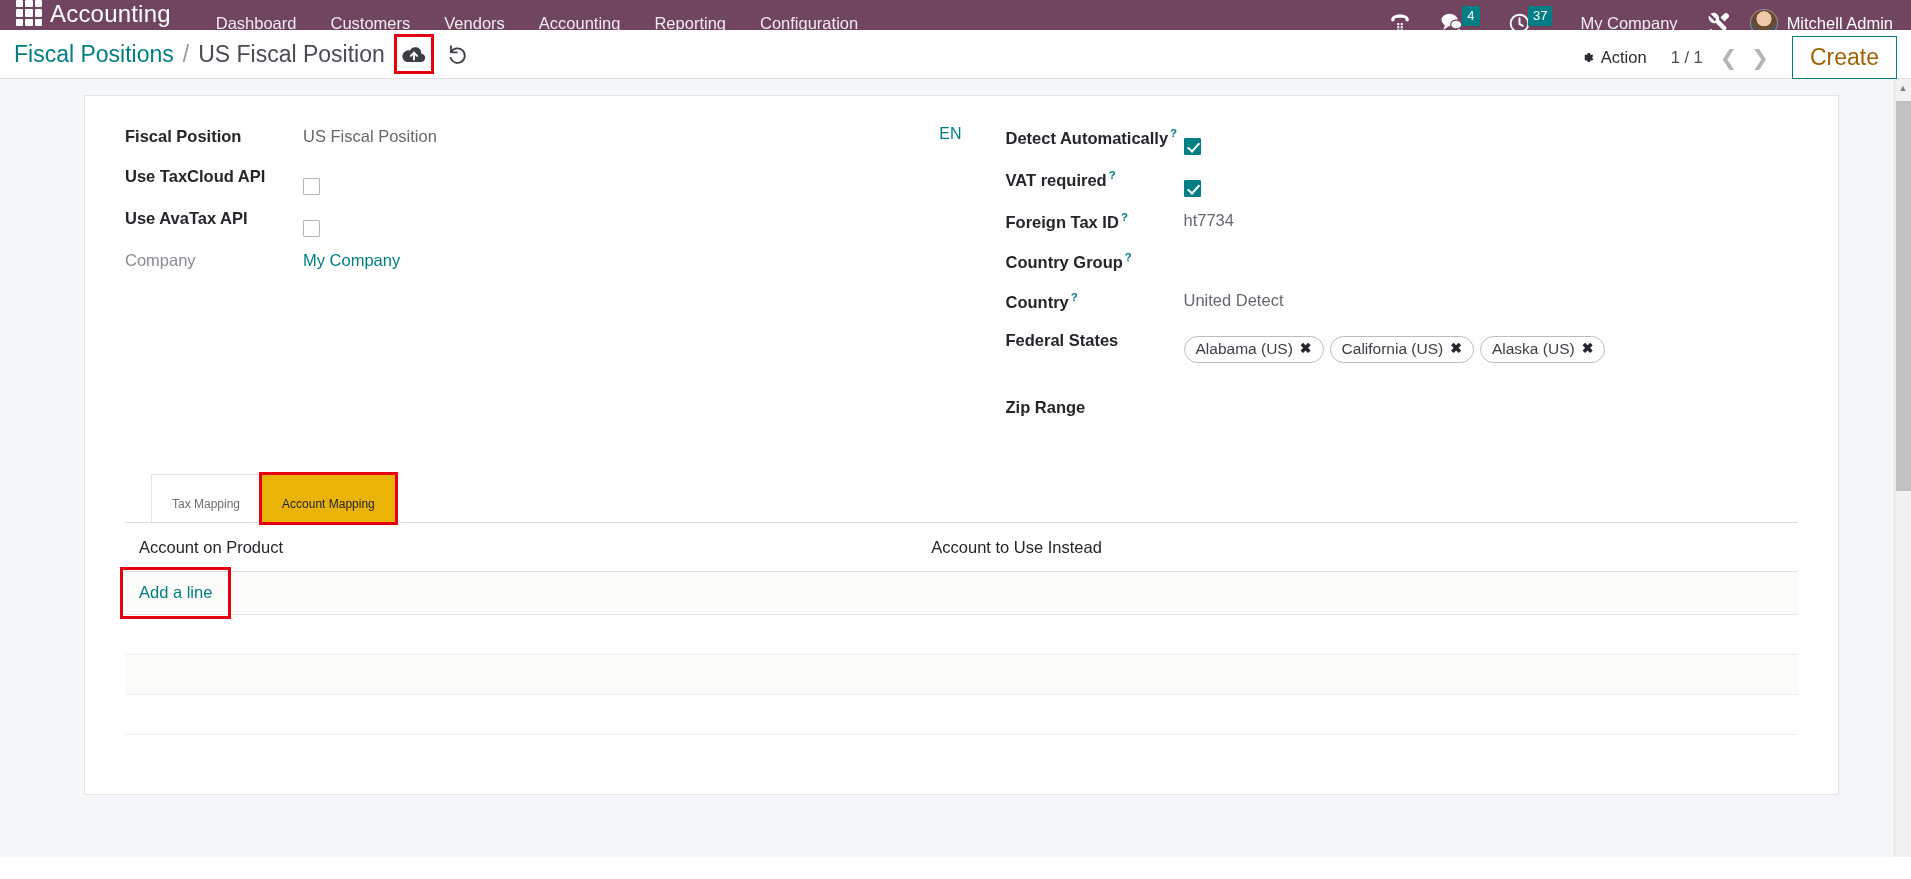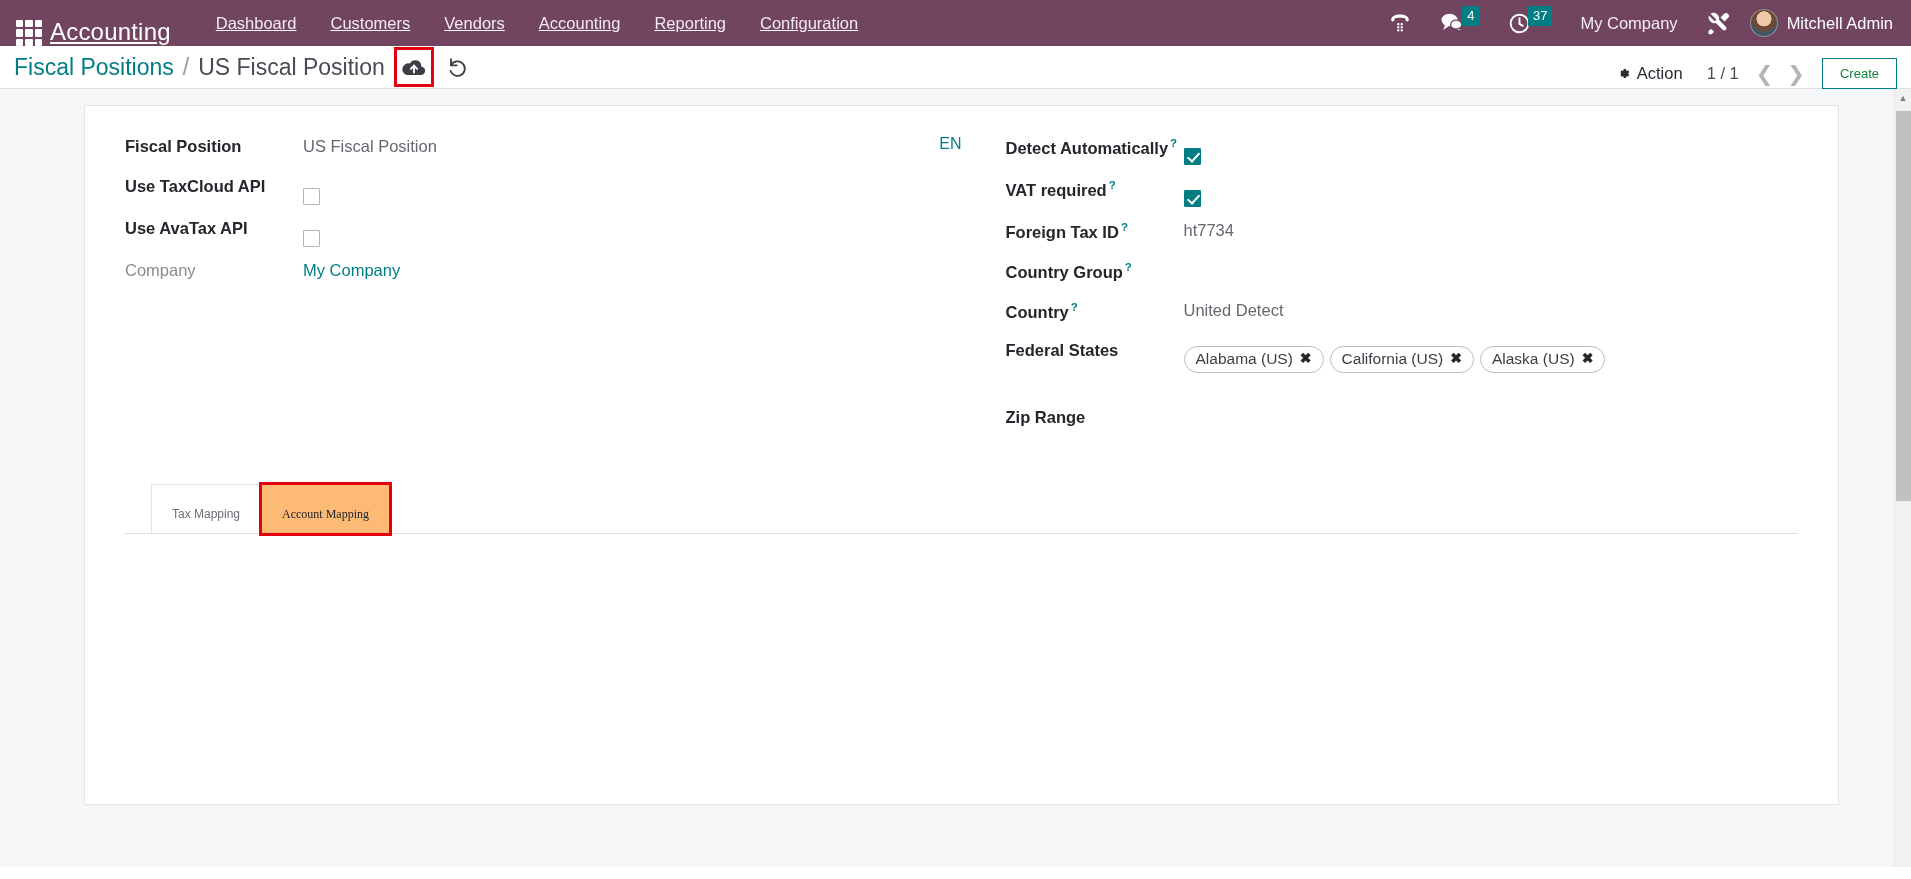--- a/index.html
+++ b/index.html
@@ -5,24 +5,23 @@
   * { box-sizing: border-box; margin: 0; padding: 0; }
   html, body {
     width: 1911px; height: 879px;
     font-family: "Liberation Sans", sans-serif;
     background: #ffffff;
     overflow: hidden;
   }
 
   
   .navbar {
-    height: 46px; background: #71445f; color: #ffffff;
-    display: flex; align-items: flex-end; padding: 0 0 0 8px;
+    height: 30px; background: #71445f; color: #ffffff;
+    display: flex; align-items: flex-start; padding: 0 0 0 8px;
     position: relative;
-    text-decoration: underline;
   }
   .apps-grid {
     width: 26px; height: 26px; margin: 0 8px 0 8px;
     display: grid; grid-template-columns: repeat(3, 1fr);
     grid-template-rows: repeat(3, 1fr); gap: 2px;
     cursor: pointer;
   }
   .apps-grid i { background: #ffffff; display: block; border-radius: 1px; }
   .brand {
     font-size: 24px; font-weight: 400; letter-spacing: .2px;
@@ -48,21 +47,21 @@
   .avatar {
     width: 28px; height: 28px; border-radius: 50%; margin-right: 9px;
     background: radial-gradient(circle at 50% 34%, #f0c9a8 0 34%, #6b4a38 36% 58%, #44566b 60% 100%);
     border: 1px solid rgba(255,255,255,.35);
     overflow: hidden;
   }
   .user-name { font-size: 16.5px; color: #ffffff; white-space: nowrap; }
 
   
   .control-panel {
-    height: 43px; background: #ffffff; border-bottom: 1px solid #dfdfdf;
+    height: 49px; background: #ffffff; border-bottom: 1px solid #dfdfdf;
     display: flex; align-items: center; padding: 0 14px; position: relative;
   }
   .breadcrumb { display: flex; align-items: center; font-size: 23px; white-space: nowrap; }
   .bc-parent { color: #017e84; cursor: pointer; }
   .bc-sep { color: #9a9a9a; margin: 0 9px; }
   .bc-current { color: #4a4a55; }
   .bc-btn {
     margin-left: 14px; width: 30px; height: 30px; display: flex;
     align-items: center; justify-content: center; cursor: pointer; color: #3d3d46;
   }
@@ -73,22 +72,22 @@
   }
   .action-btn {
     display: flex; align-items: center; gap: 6px; font-size: 16.5px;
     color: #2b2b33; padding: 0 14px; cursor: pointer;
   }
   .pager { font-size: 16.5px; color: #4a4a55; padding: 0 10px; white-space: nowrap; }
   .pager-arrow {
     font-size: 21px; color: #b4b4b4; padding: 0 7px; cursor: pointer; line-height: 1;
   }
   .create-btn {
-    margin-left: 10px; border: 1px solid #017e84; color: #15803d;
-    background: #fff; font-size: 13px; padding: 7px 17px; cursor: pointer;
+    margin-left: 16px; border: 1px solid #017e84; color: #a16207;
+    background: #fff; font-size: 23px; padding: 7px 17px; cursor: pointer;
     font-family: "Liberation Sans", sans-serif;
   }
 
   
   .content-area {
     background: #f4f6f8; height: calc(879px - 46px - 55px);
     padding: 16px 0 0 0; position: relative; overflow: hidden;
   }
   .sheet {
     background: #ffffff; border: 1px solid #e3e6e8;
@@ -145,23 +144,22 @@
 
   
   .notebook { margin-top: 44px; }
   .tabs { display: flex; border-bottom: 1px solid #dcdfe2; padding-left: 26px; }
   .tab {
     padding: 22px 20px 11px; font-size: 12px; cursor: pointer;
     border: 1px solid transparent; position: relative; bottom: -1px;
   }
   .tab.inactive { color: #6d6d78; border-color: #e1e4e7; border-bottom-color: #dcdfe2; background: #fff; }
   .tab.active {
-    color: #25252b; background: #fdba74; border-color: #dcdfe2;
+    color: #25252b; background: #eab308; border-color: #dcdfe2;
     border-bottom-color: #fff;
-    font-family: Liberation Serif, serif;
   }
   .tab-hl { outline: 3px solid #e4000f; outline-offset: -1px; z-index: 3; }
 
   .list-table { width: 100%; border-collapse: collapse; margin-top: 0; }
   .list-table th {
     text-align: left; font-size: 16.5px; font-weight: 400; color: #25252b;
     padding: 15px 10px 14px 14px; border-bottom: 1px solid #dcdfe2; background: #fff;
   }
   .list-table th.right-col { padding-left: 0; }
   .addline-row td { background: #fbfbfa; padding: 0; border-bottom: 1px solid #e4e7e9; }
@@ -397,20 +395,47 @@
 
       </div>
     </div>
 
     <div class="notebook">
       <div class="tabs">
         <div class="tab inactive">Tax Mapping</div>
         <div class="tab active tab-hl">Account Mapping</div>
       </div>
 
+      <table class="list-table">
+        <thead>
+          <tr>
+            <th>Account on Product</th>
+            <th class="right-col">Account to Use Instead</th>
+          </tr>
+        </thead>
+        <tbody>
+          <tr class="addline-row">
+            <td colspan="2">
+              <span class="add-line hl-box">Add a line</span>
+            </td>
+          </tr>
+          <tr class="empty-row">
+              <td></td>
+              <td></td>
+            </tr>
+          <tr class="empty-row alt">
+              <td></td>
+              <td></td>
+            </tr>
+          <tr class="empty-row">
+              <td></td>
+              <td></td>
+            </tr>
+        </tbody>
+      </table>
     </div>
 
   </div>
 
   <div class="scrollbar">
     <div class="sb-up">▲</div>
     <div class="sb-thumb"></div>
   </div>
 </div>
 

